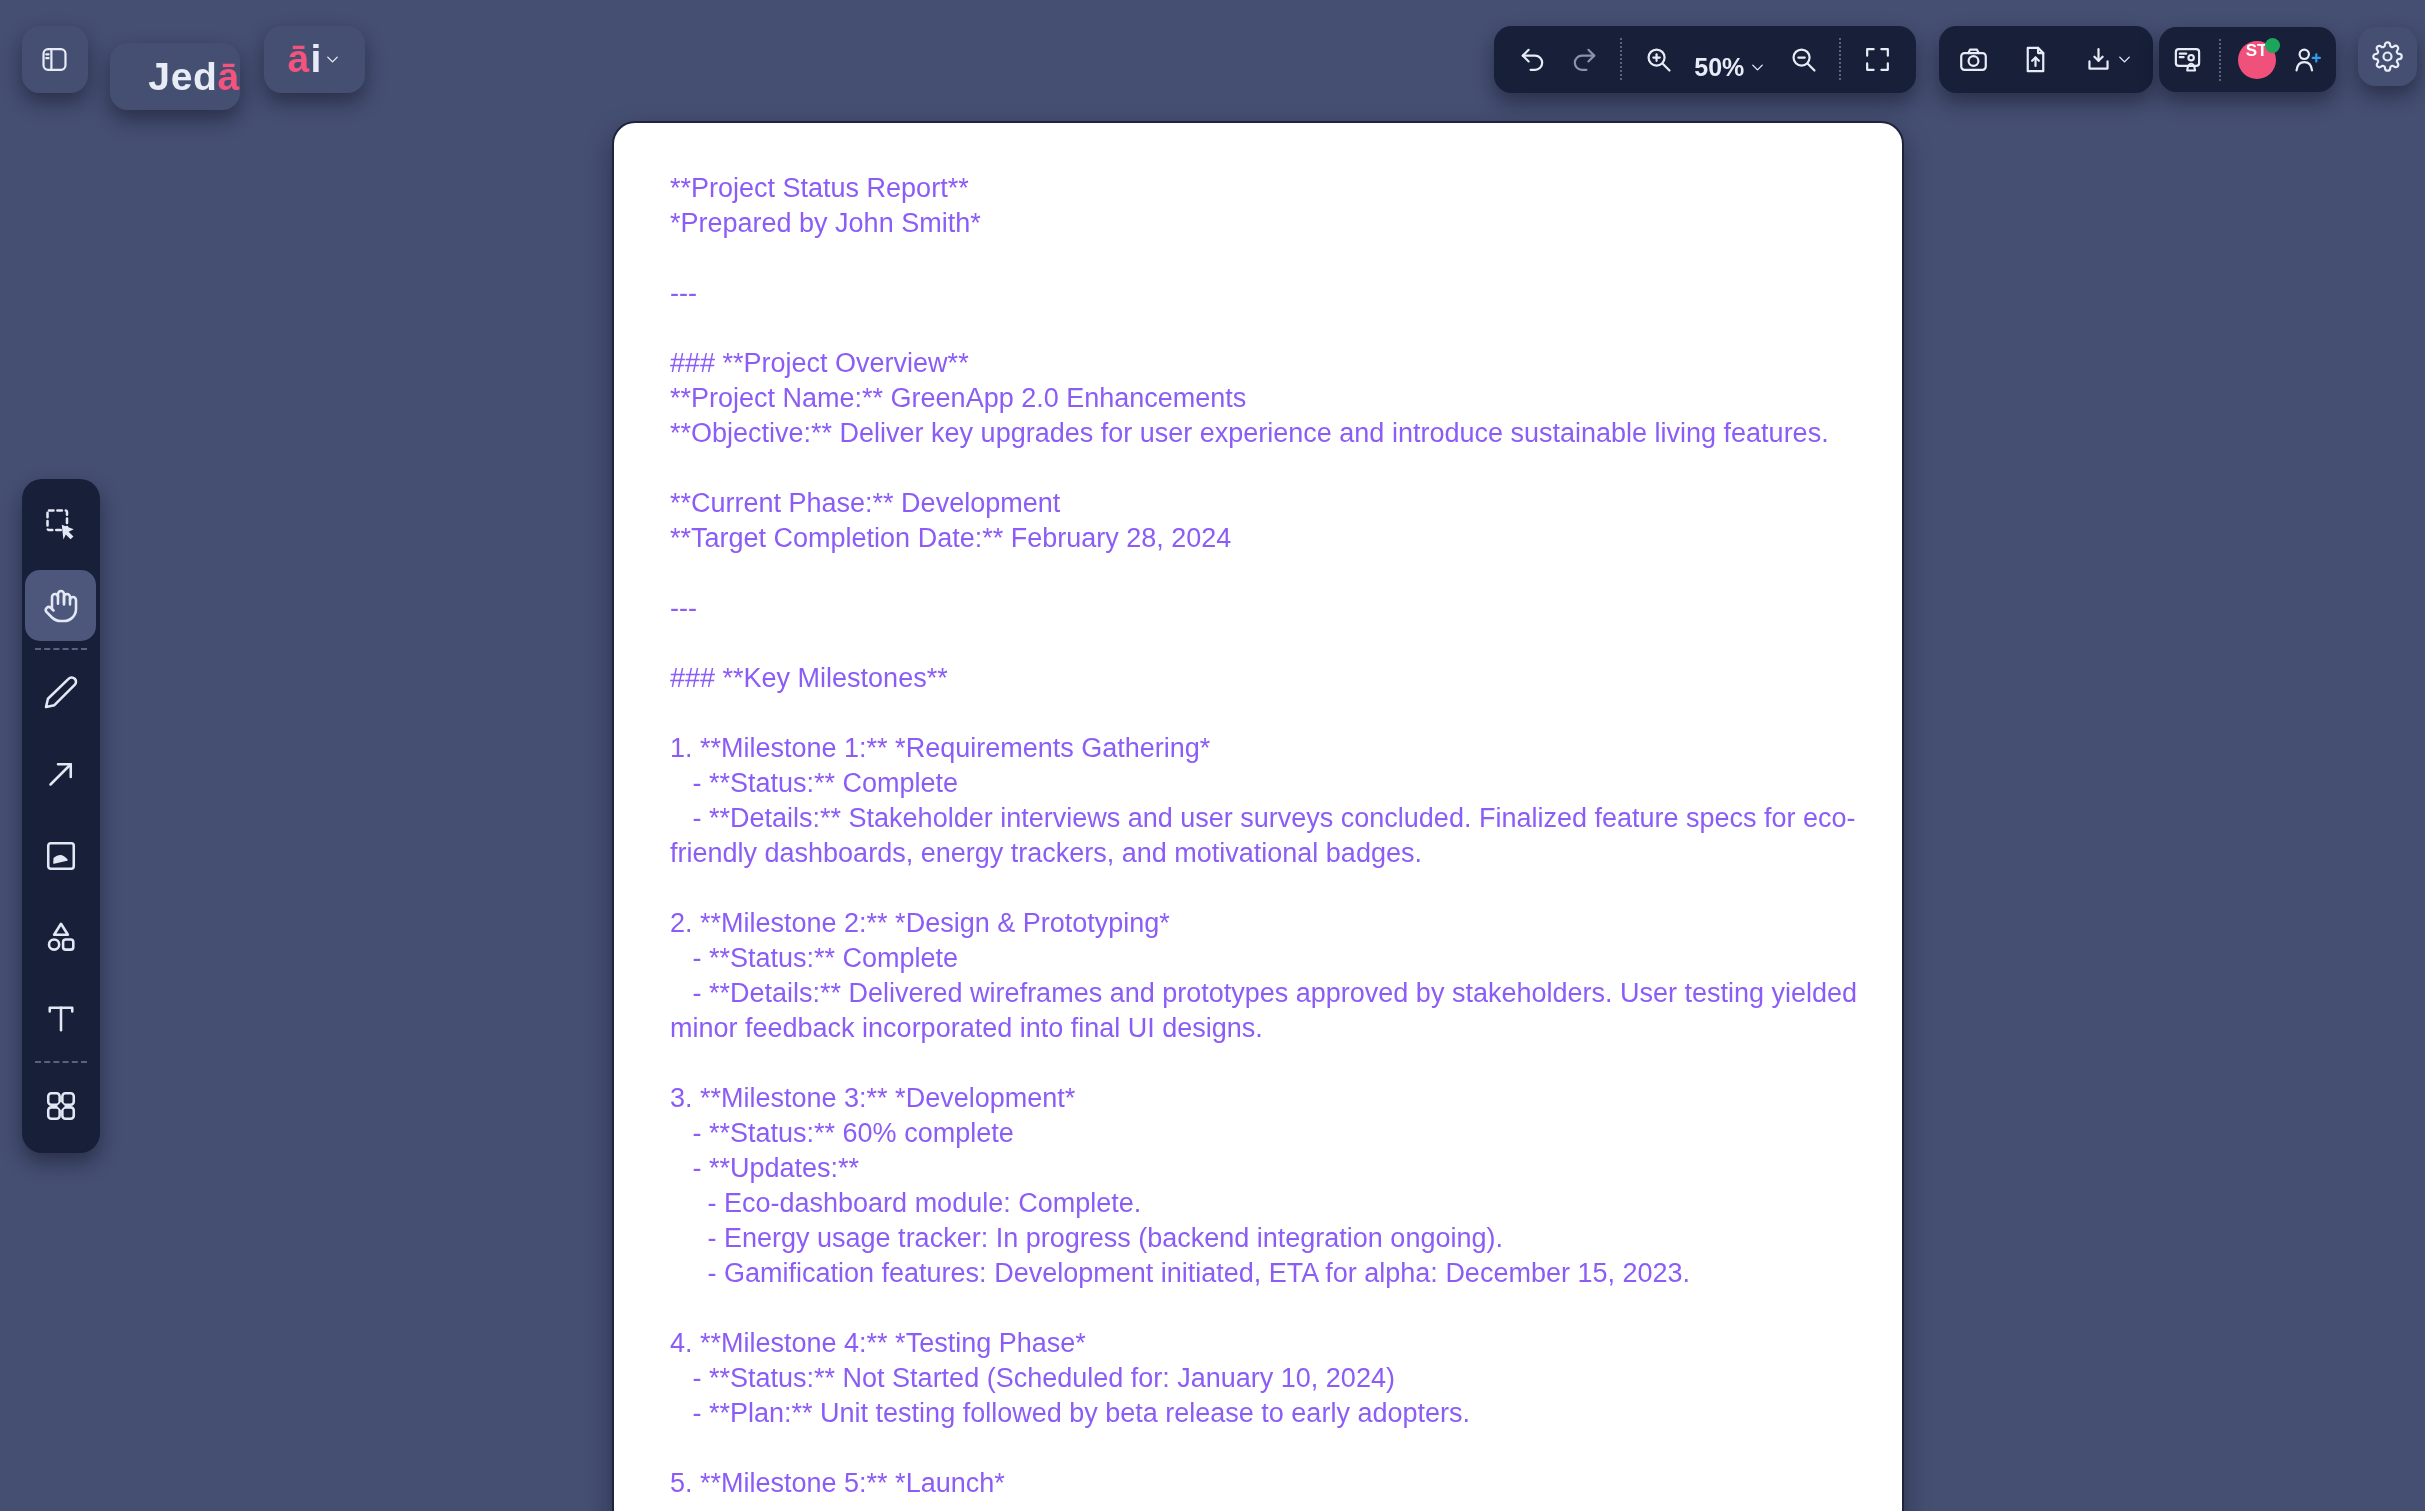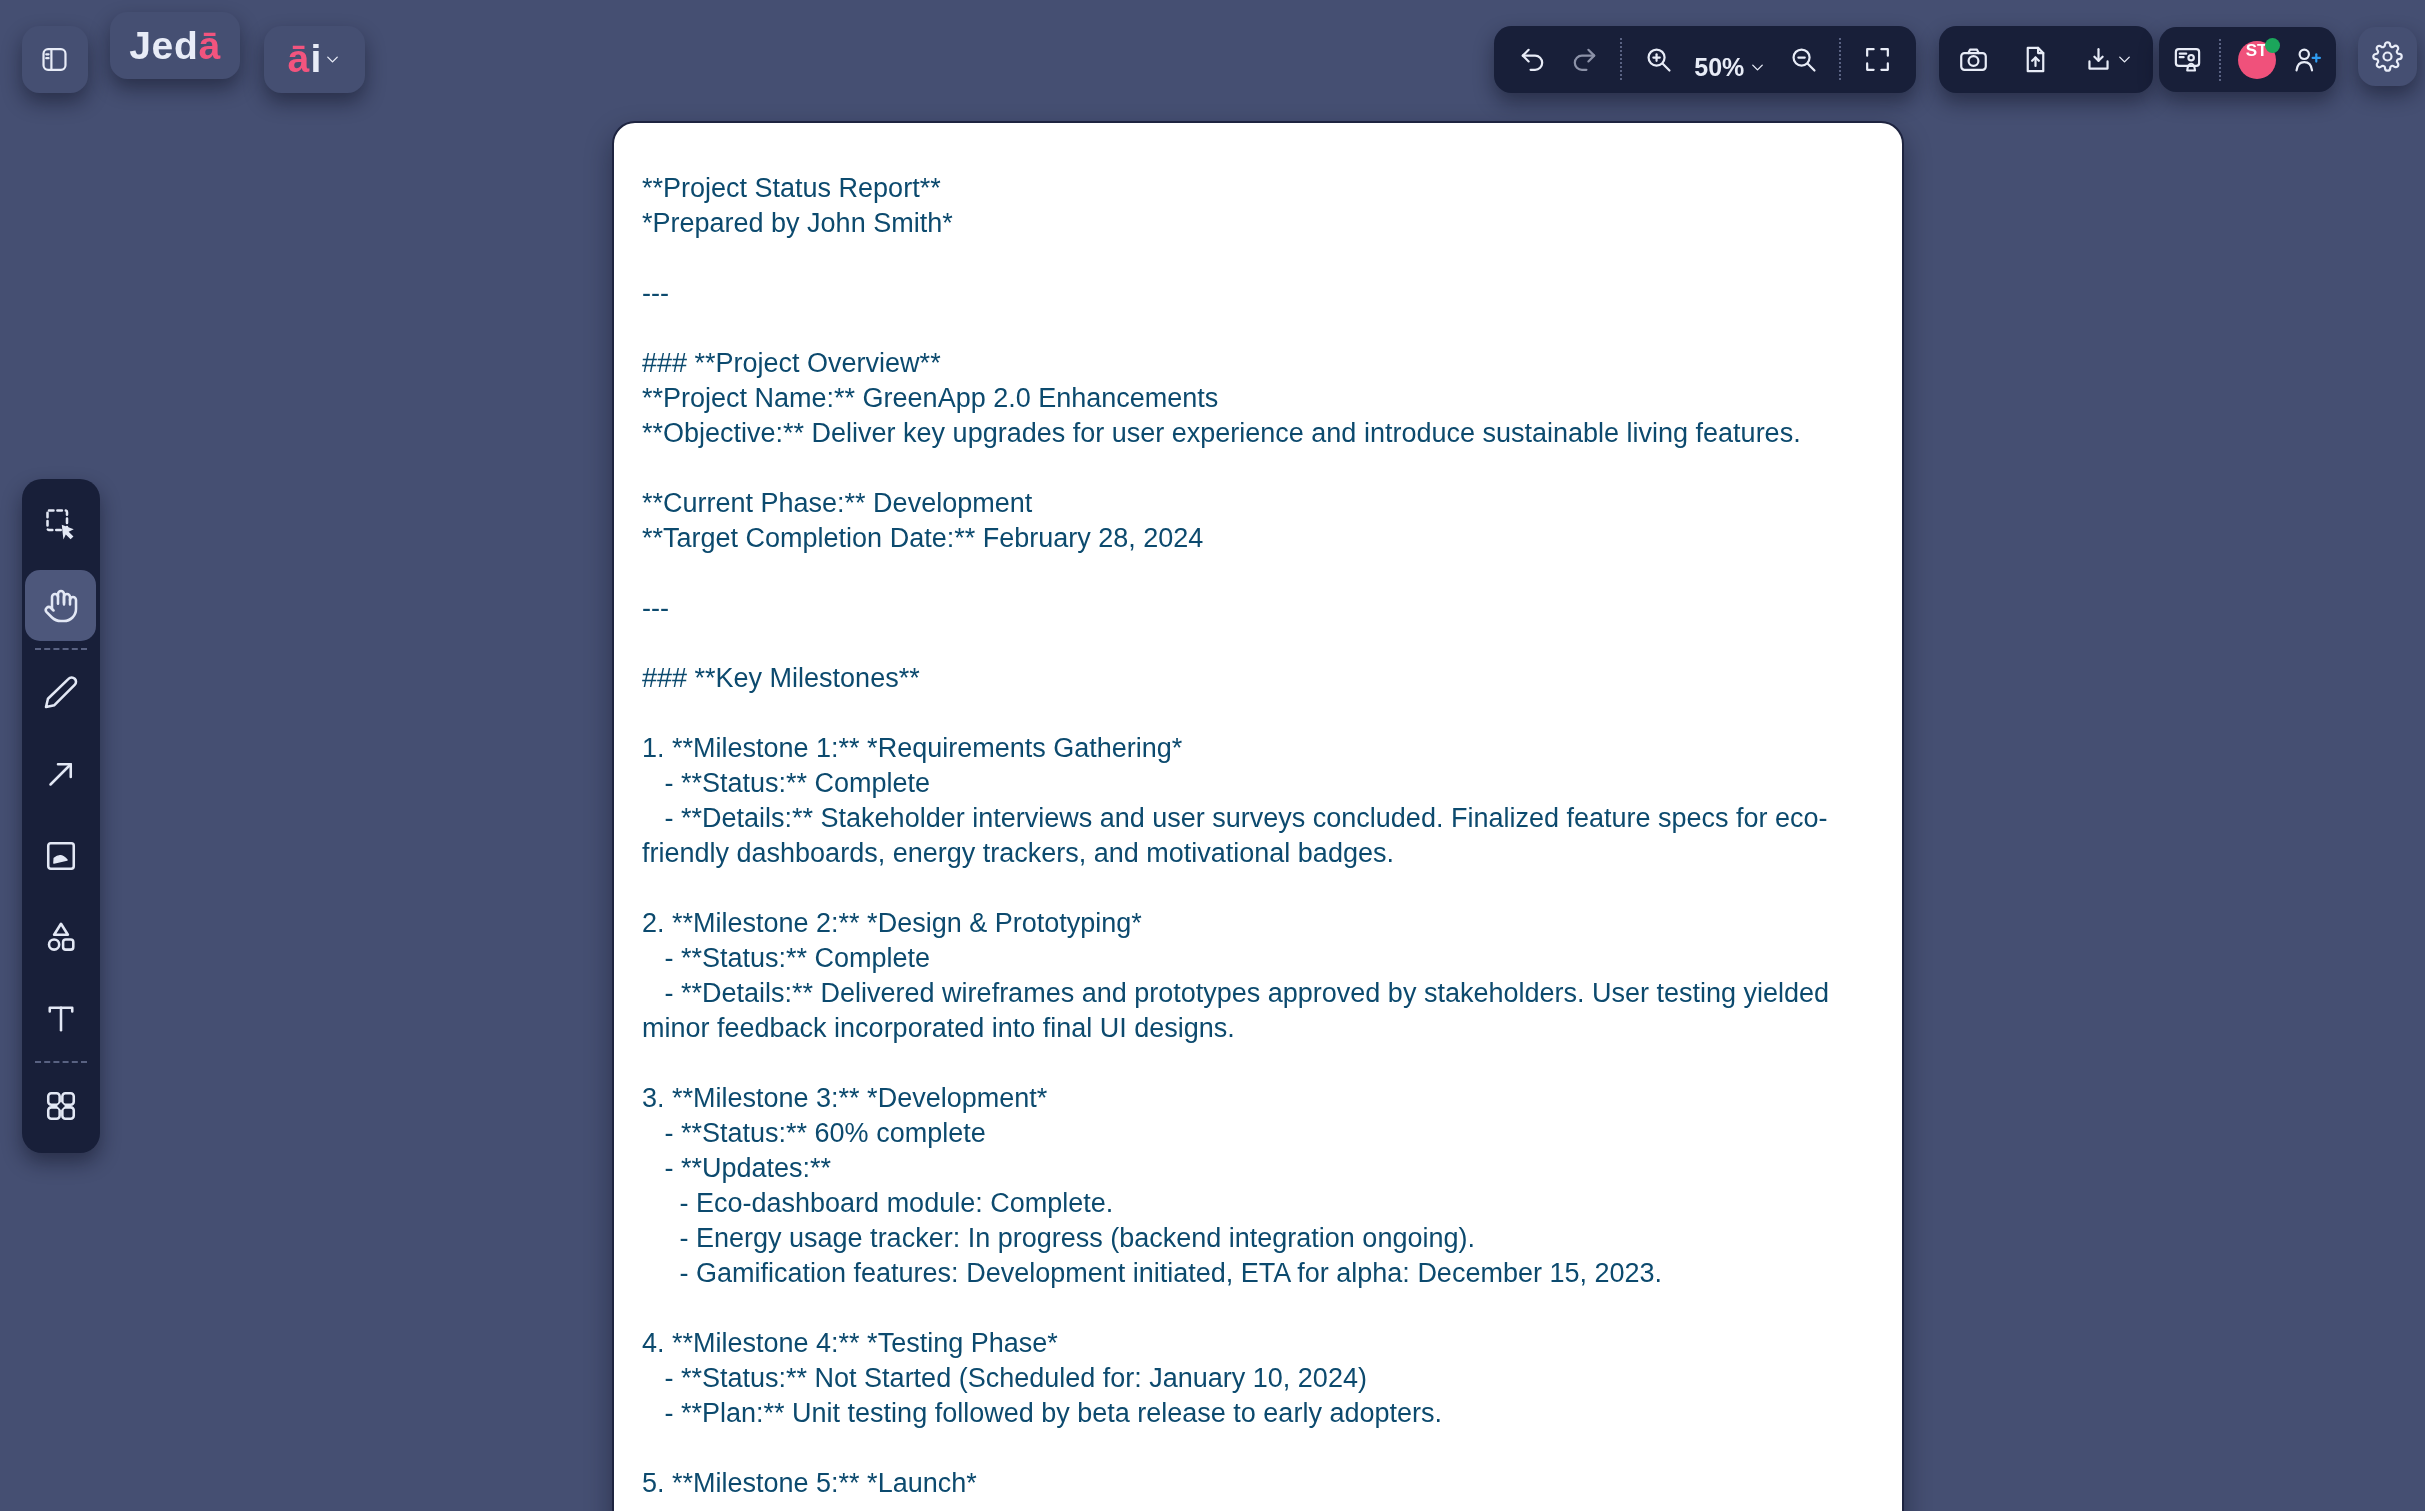--- a/index.html
+++ b/index.html
@@ -14,21 +14,21 @@
   .ic{stroke:currentColor;fill:none;stroke-width:1.7;stroke-linecap:round;stroke-linejoin:round;}
   .ic46{width:31px;height:31px;}
   .ic52{width:36px;height:36px;}
   .ic26{width:19px;height:19px;}
   .dim{color:#8C92A8;}
   .vdiv{width:0;height:42px;border-left:2.7px dotted #596282;}
   .hdiv{height:0;width:52px;border-top:2.7px dashed #596282;margin:6.7px auto;}
 
   
   #btn-toggle{left:21.5px;top:25.5px;width:66px;height:67px;justify-content:center;}
-  #btn-logo{left:110px;top:12px;width:130px;height:67px;justify-content:center;
+  #btn-logo{left:110px;top:43px;width:130px;height:67px;justify-content:flex-end;
     font-size:39px;font-weight:600;letter-spacing:0.7px;}
   #btn-logo .accent,#btn-ai .accent{color:#F2547E;}
   #btn-ai{left:264px;top:25.5px;width:101px;height:67px;justify-content:center;
     font-size:39px;font-weight:600;gap:1.3px;}
 
   
   #cluster-history{left:1494px;top:25.5px;width:422px;height:67px;
     justify-content:space-between;padding:0 23px;box-sizing:border-box;}
   .zoom-label{font-size:25px;font-weight:700;display:flex;align-items:center;gap:4px;margin-top:17px;}
 
@@ -54,22 +54,22 @@
   .tool{width:71px;height:71px;margin:0 auto;border-radius:15px;
     display:flex;align-items:center;justify-content:center;background:transparent;border:none;
     color:#E3E8F5;cursor:pointer;}
   .tool + .tool{margin-top:10.8px;}
   .tool.active{background:#4D577B;}
 
   
   .doc-card{position:absolute;left:612px;top:121px;width:1292px;height:1519px;
     background:#FFFFFF;border:2px solid #1E2440;border-radius:23px;box-sizing:border-box;
     box-shadow:0 12px 27px rgba(8,11,26,.4);}
-  .doc-text{padding:48px 27px 0 28px;font-size:27px;line-height:35px;color:#0c4a6e;
-    white-space:pre-wrap;word-wrap:break-word;}
+  .doc-text{padding:48px 27px 0 28px;font-size:27px;line-height:35px;color:#8b5cf6;
+    white-space:pre-wrap;word-wrap:break-word;margin-left:28px;}
 </style>
 </head>
 <body>
 
 <div class="canvas">
 
   <button class="panel btn" id="btn-toggle">
     <svg class="ic ic46" viewBox="0 0 24 24">
       <rect x="3.5" y="4" width="17" height="16" rx="3.5"></rect>
       <line x1="9.6" y1="4" x2="9.6" y2="20"></line>

